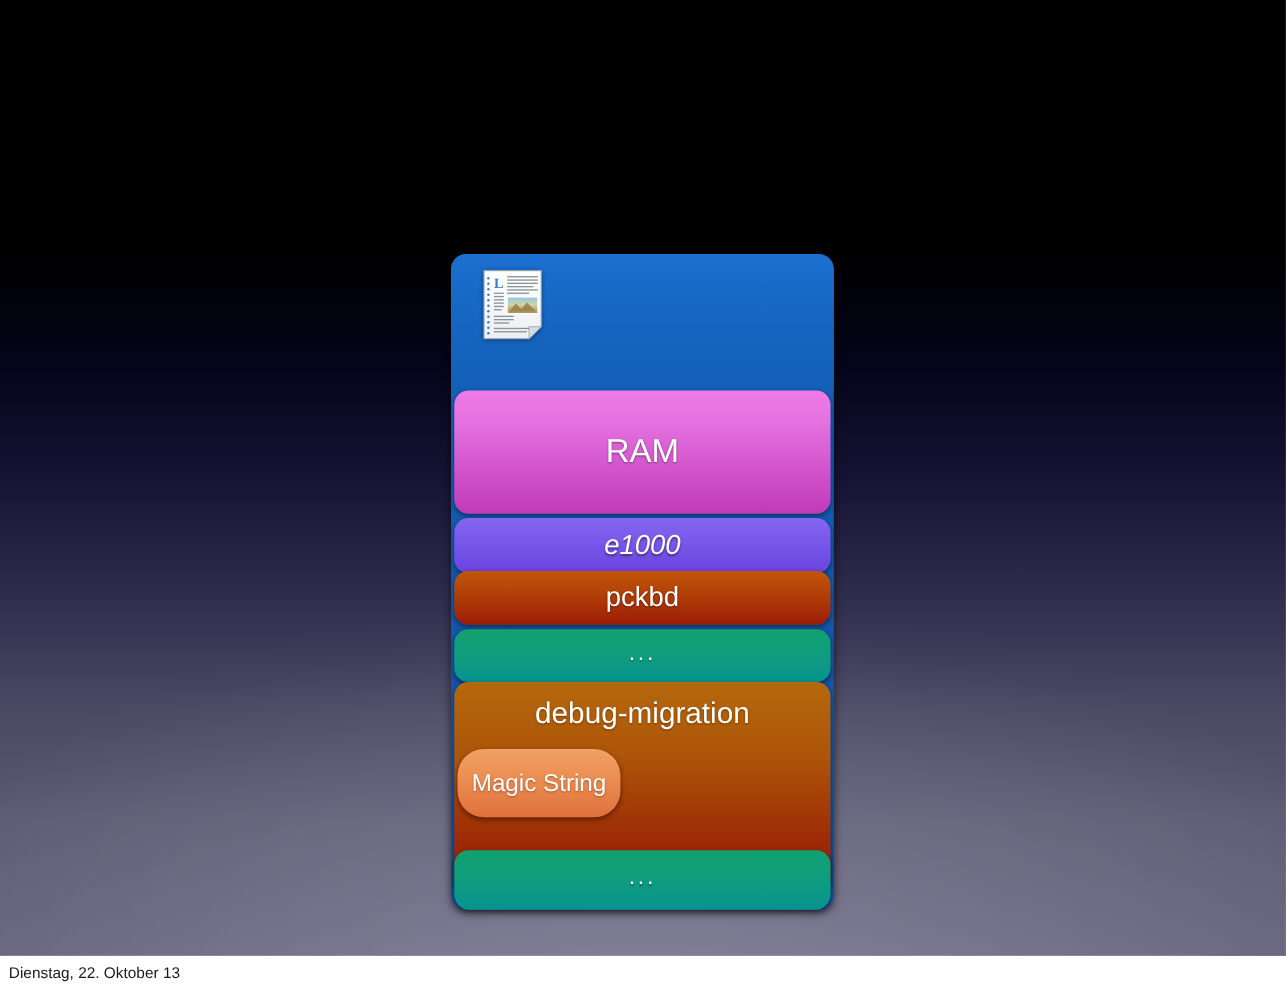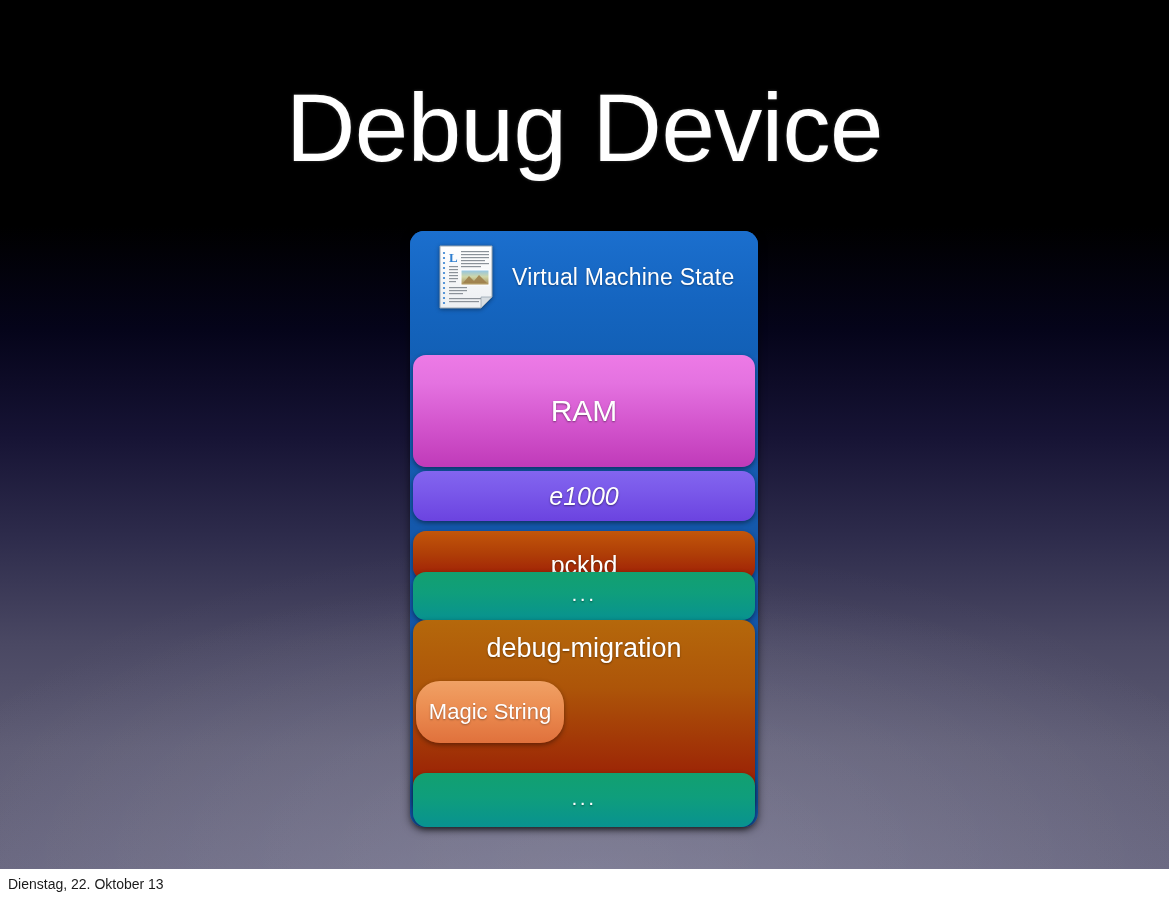--- a/index.html
+++ b/index.html
@@ -162,25 +162,25 @@
     height: 50px;
     background: linear-gradient(to bottom, #8365ef 0%, #7a59ea 40%, #6b43e0 100%);
     display: flex;
     align-items: center;
     justify-content: center;
   }
   .box-e1000 .box-label { font-size: 25px; font-style: italic; }
 
   
   .box-pckbd {
-    top: 300px;
+    top: 288px;
     height: 49px;
     background: linear-gradient(to bottom, #c2560a 0%, #b03f07 45%, #9d1b06 100%);
     display: flex;
-    align-items: flex-end;
+    align-items: center;
     justify-content: center;
   }
   .box-pckbd .box-label { font-size: 25px; }
 
   
   .box-ellipsis-1 {
     top: 341px;
     height: 48px;
     background: linear-gradient(to bottom, #13a06f 0%, #0f9e7c 45%, #089290 100%);
     display: flex;
@@ -260,21 +260,20 @@
     white-space: nowrap;
   }
 </style>
 </head>
 <body>
 
 <div id="slide-root">
 
   <div class="slide">
 
-    <div class="slide-title">Debug Device</div>
 
     <div class="stack-container">
       <div class="stack-inner">
 
         <div class="box box-vmstate">
           <div class="vmstate-row">
             <span class="doc-icon-wrap">
               <svg class="doc-icon" viewBox="0 0 56 64" xmlns="http://www.w3.org/2000/svg">
                 <defs>
                   <linearGradient id="pg" x1="0" y1="0" x2="0" y2="1">
@@ -326,21 +325,20 @@
                   <rect x="11" y="48" width="14" height="1.2"></rect>
 
                   <rect x="11" y="53" width="32" height="1.2"></rect>
                   <rect x="11" y="56" width="30" height="1.2"></rect>
                 </g>
 
                 <rect x="23" y="25" width="28" height="15" fill="url(#photo)" stroke="#ffffff" stroke-width="1"></rect>
                 <path d="M25 38 L31 31 L36 36 L41 30 L49 38 Z" fill="#9c7d49" opacity="0.85"></path>
               </svg>
             </span>
-            <span class="vmstate-label">Virtual Machine State</span>
           </div>
         </div>
 
         <div class="box box-ram">
           <span class="box-label">RAM</span>
         </div>
 
         <div class="box box-e1000">
           <span class="box-label">e1000</span>
         </div>

